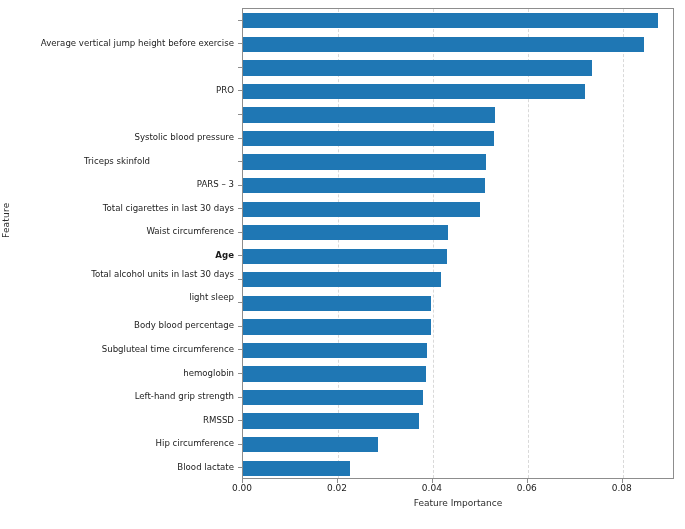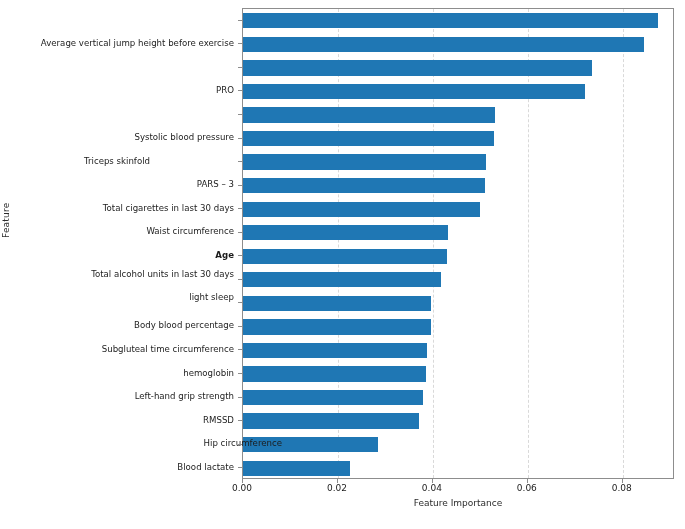--- a/index.html
+++ b/index.html
@@ -196,21 +196,21 @@
       <div class="ytick-row" style="top: 320.425px;">Body blood percentage</div>
       <div class="ytick-mark" style="top: 325.925px;"></div>
       <div class="ytick-row" style="top: 343.975px;">Subgluteal  time  circumference</div>
       <div class="ytick-mark" style="top: 349.475px;"></div>
       <div class="ytick-row" style="top: 367.525px;">hemoglobin</div>
       <div class="ytick-mark" style="top: 373.025px;"></div>
       <div class="ytick-row" style="top: 391.075px;">Left-hand grip strength</div>
       <div class="ytick-mark" style="top: 396.575px;"></div>
       <div class="ytick-row" style="top: 414.625px;">RMSSD</div>
       <div class="ytick-mark" style="top: 420.125px;"></div>
-      <div class="ytick-row" style="top: 438.175px; padding-left: 48px;">Hip circumference</div>
+      <div class="ytick-row" style="top: 438.175px;">Hip circumference</div>
       <div class="ytick-mark" style="top: 443.675px;"></div>
       <div class="ytick-row" style="top: 461.725px;">Blood lactate</div>
       <div class="ytick-mark" style="top: 467.225px;"></div>
     </div>
   <div id="xtick-labels">
       <div class="xtick-row" style="left: 242px;">0.00</div>
       <div class="xtick-mark" style="left: 242px;"></div>
       <div class="xtick-row" style="left: 336.945px; text-align: right;">0.02</div>
       <div class="xtick-mark" style="left: 336.945px;"></div>
       <div class="xtick-row" style="left: 431.89px;">0.04</div>

